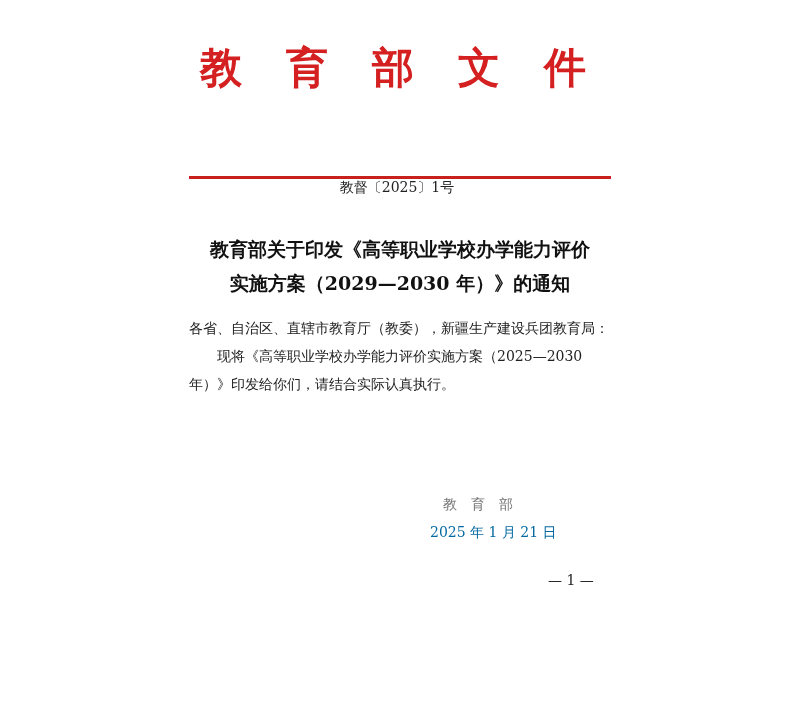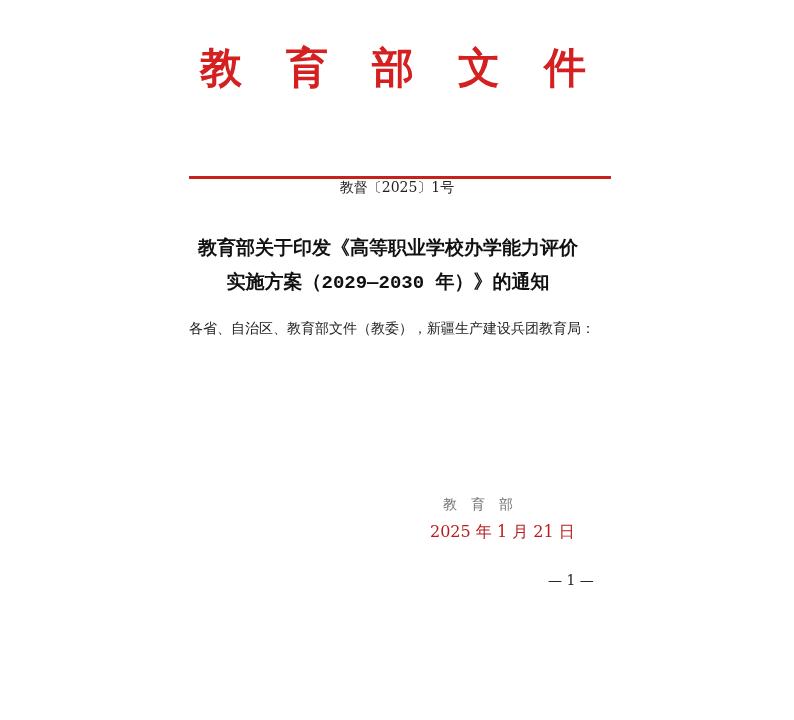--- a/index.html
+++ b/index.html
@@ -6,40 +6,41 @@
     body { width: 794px; height: 720px; position: relative; overflow: hidden;
            font-family: "DejaVu Serif", "Liberation Serif", serif; color: #1a1a1a; }
     .page { position: absolute; left: 0; top: 0; width: 794px; height: 720px; background: #fff; }
     .masthead { position: absolute; top: 42px; left: 0; width: 794px; text-align: center;
                 color: #d42020; font-size: 42px; font-weight: bold; letter-spacing: 44px;
                 padding-left: 36px; box-sizing: border-box; line-height: 52px;
                 font-family: "DejaVu Serif", "Liberation Serif", serif; }
     .docno { position: absolute; top: 152px; left: 0; width: 794px; text-align: center;
              font-size: 14px; line-height: 18px; color: #222; margin-top: 26px; }
     .rule { position: absolute; top: 176px; left: 189px; width: 422px; height: 3px; background: #c8201c; }
-    .title { position: absolute; top: 232px; left: 177px; width: 422px; text-align: center;
-             font-size: 19px; font-weight: bold; line-height: 34px; color: #111; font-family: Liberation Mono, monospace; }
+    .title { position: absolute; top: 232px; left: 189px; width: 422px; text-align: center;
+             font-size: 19px; font-weight: bold; line-height: 34px; color: #111; }
     .body-text { position: absolute; top: 314px; left: 189px; width: 428px;
                  font-size: 14px; line-height: 28px; color: #222; }
     .body-text p { margin: 0; }
     .indent { text-indent: 28px; }
     .sign-org { position: absolute; top: 494px; left: 443px; font-size: 14px; letter-spacing: 14px; color: #737373; line-height: 20px; }
-    .sign-date { position: absolute; top: 522px; left: 430px; font-size: 16px; color: #b91c1c; line-height: 20px; }
+    .sign-date { position: absolute; top: 522px; left: 430px; font-size: 14px; color: #0369a1; line-height: 20px; }
     .page-num { position: absolute; top: 570px; left: 548px; font-size: 14px; color: #222; line-height: 20px; }
   </style>
 </head>
 <body>
 
 <div class="page">
   <div class="masthead">教育部文件</div>
   <div class="docno">教督〔2025〕1号</div>
   <div class="rule"></div>
   <div class="title">
     <div>教育部关于印发《高等职业学校办学能力评价</div>
     <div>实施方案（2029—2030 年）》的通知</div>
   </div>
   <div class="body-text">
-    <p>各省、自治区、教育部文件（教委），新疆生产建设兵团教育局：</p>
+    <p>各省、自治区、直辖市教育厅（教委），新疆生产建设兵团教育局：</p>
+    <p class="indent">现将《高等职业学校办学能力评价实施方案（2025—2030 年）》印发给你们，请结合实际认真执行。</p>
   </div>
   <div class="sign-org">教育部</div>
   <div class="sign-date">2025 年 1 月 21 日</div>
   <div class="page-num">— 1 —</div>
 </div>
 
 </body></html>

